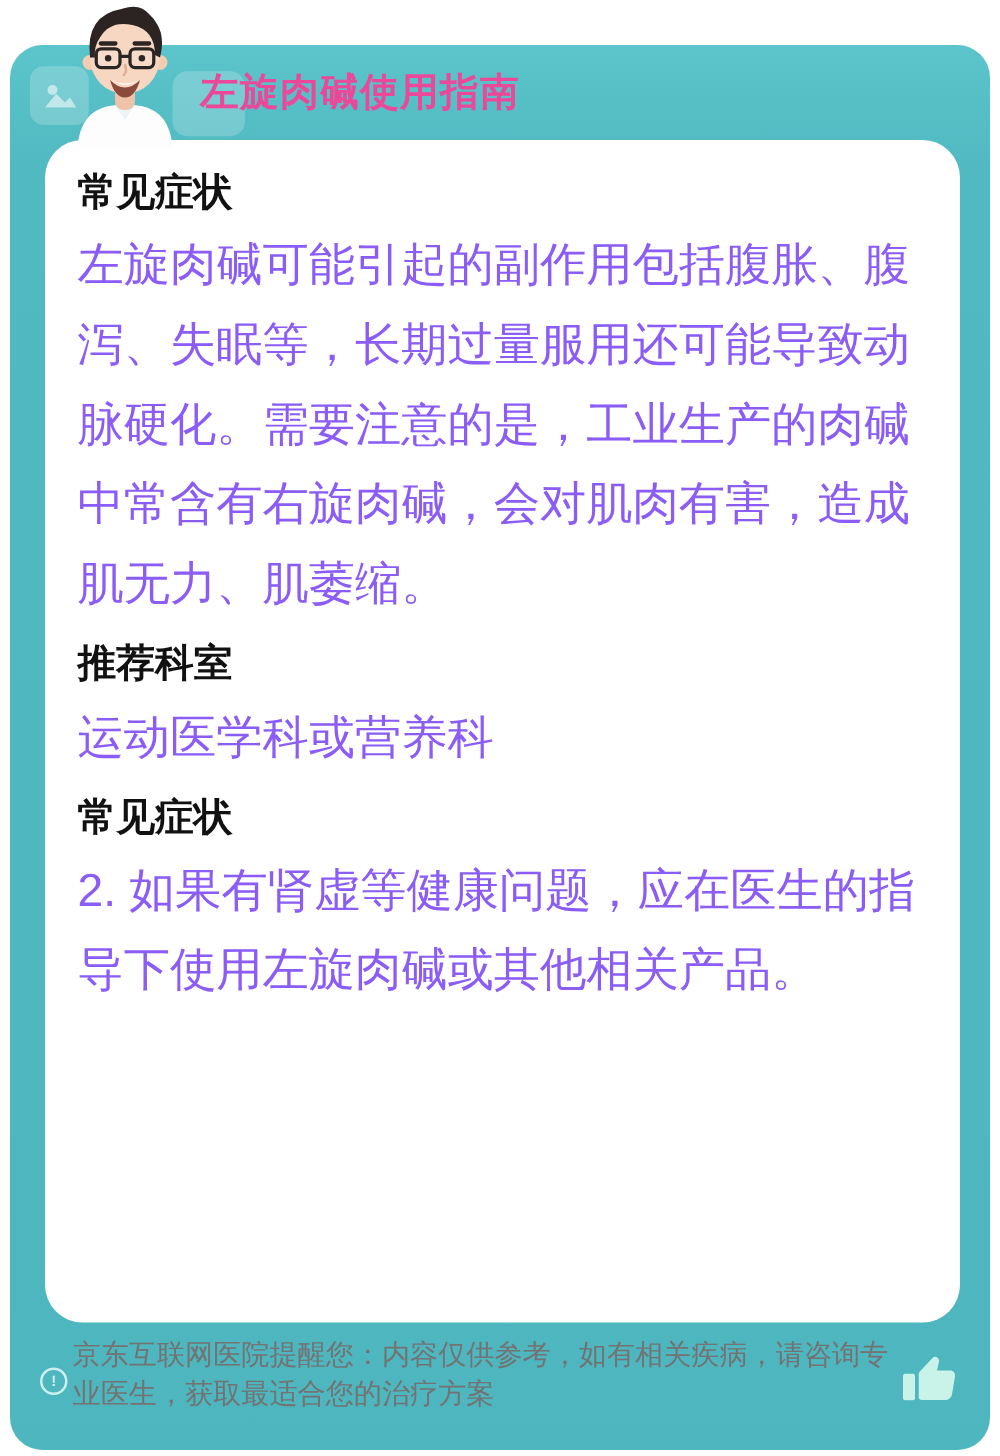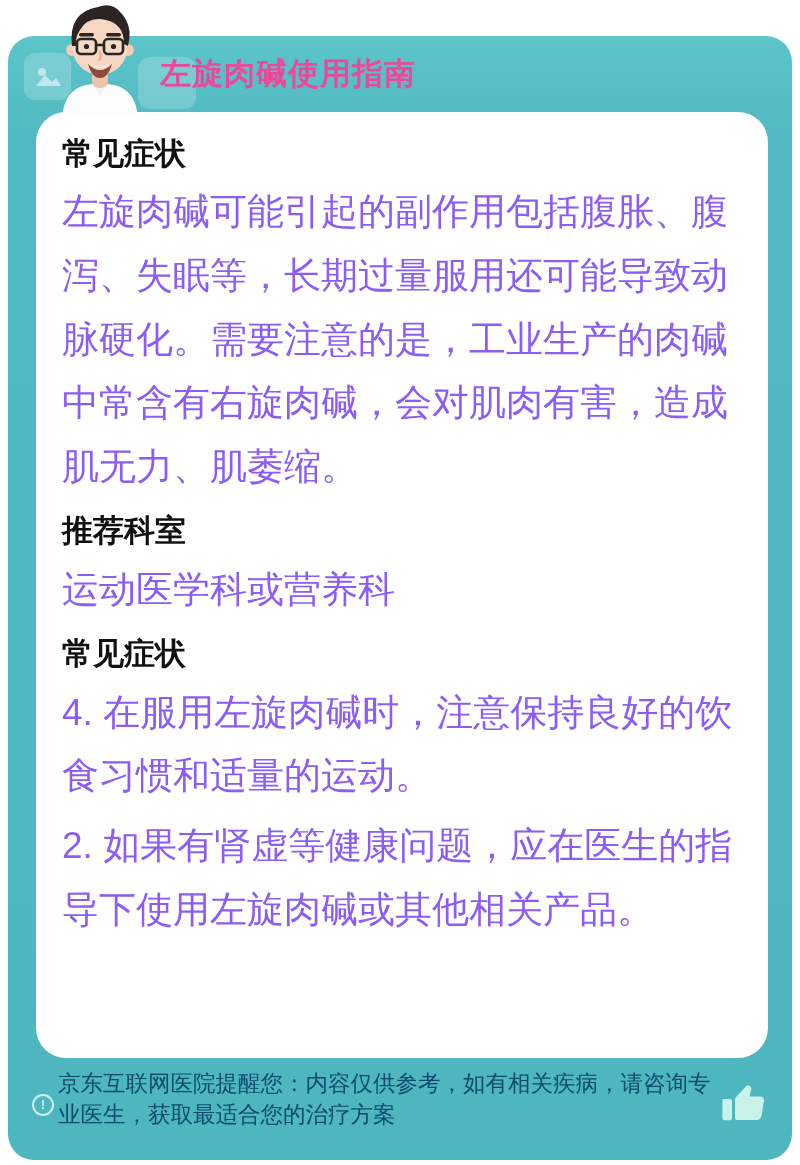--- a/index.html
+++ b/index.html
@@ -46,21 +46,21 @@
     position:absolute;left:0;top:1066px;width:800px;height:90px;z-index:6;
   }
   .info-icon{
     position:absolute;left:32px;top:28px;width:18px;height:18px;
     border:2px solid rgba(230,248,247,0.85);border-radius:50%;
     color:rgba(230,248,247,0.85);font-size:12px;font-weight:bold;
     display:flex;align-items:center;justify-content:center;line-height:1;
   }
   .footer-text{
     position:absolute;left:58px;top:2px;width:664px;margin:0;
-    font-size:22.5px;line-height:31px;color:#0c4a6e;
+    font-size:22.5px;line-height:31px;color:#737373;
   }
   .thumb{
     position:absolute;right:32px;top:12px;width:48px;height:48px;display:block;
   }
 </style>
 </head>
 <body>
 
 <div class="teal-bg"></div>
 
@@ -107,21 +107,20 @@
 <h1 class="title">左旋肉碱使用指南</h1>
 
 <div class="card">
   <h2>常见症状</h2>
   <p>左旋肉碱可能引起的副作用包括腹胀、腹泻、失眠等，长期过量服用还可能导致动脉硬化。需要注意的是，工业生产的肉碱中常含有右旋肉碱，会对肌肉有害，造成肌无力、肌萎缩。</p>
 
   <h2>推荐科室</h2>
   <p>运动医学科或营养科</p>
 
   <h2>常见症状</h2>
-  <p>4. 在服用左旋肉碱时，注意保持良好的饮食习惯和适量的运动。</p>
   <p>2. 如果有肾虚等健康问题，应在医生的指导下使用左旋肉碱或其他相关产品。</p>
 </div>
 
 <div class="footer">
   <span class="info-icon">!</span>
   <p class="footer-text">京东互联网医院提醒您：内容仅供参考，如有相关疾病，请咨询专业医生，获取最适合您的治疗方案</p>
   <svg class="thumb" viewBox="0 0 24 24">
     <path d="M2 10.5h3.2c.4 0 .8.4.8.8v9c0 .4-.4.8-.8.8H2c-.4 0-.8-.4-.8-.8v-9c0-.4.4-.8.8-.8z" fill="#c9f2e8"></path>
     <path d="M7.5 20.2V10.8c0-.5.2-1 .6-1.4L13.2 4c.3-.3.7-.4 1.1-.3.9.2 1.5 1 1.3 1.9l-.8 3.6h5.3c1.2 0 2.1 1.1 1.9 2.3l-1.2 7.2c-.2 1.3-1.3 2.3-2.6 2.3H9c-.8 0-1.5-.3-1.5-.8z" fill="#c9f2e8"></path>
   </svg>

